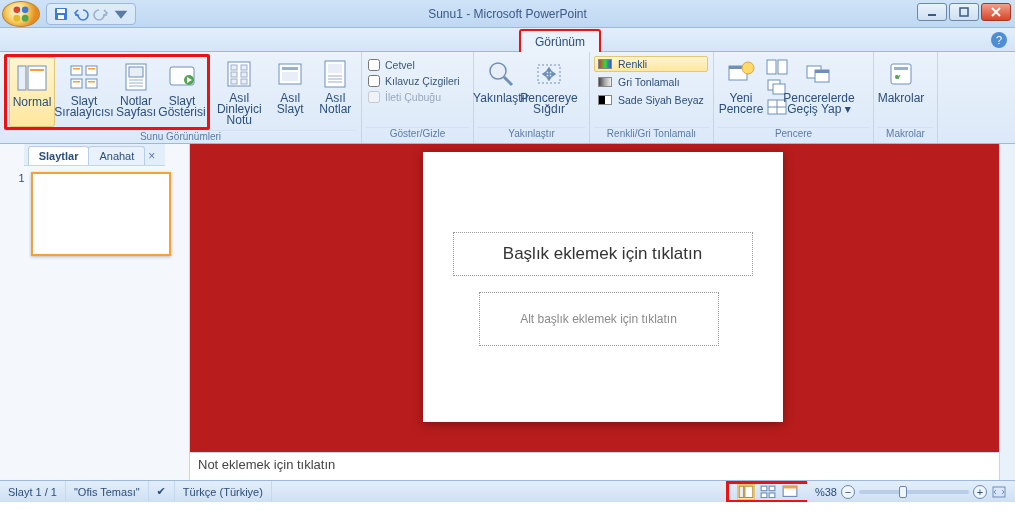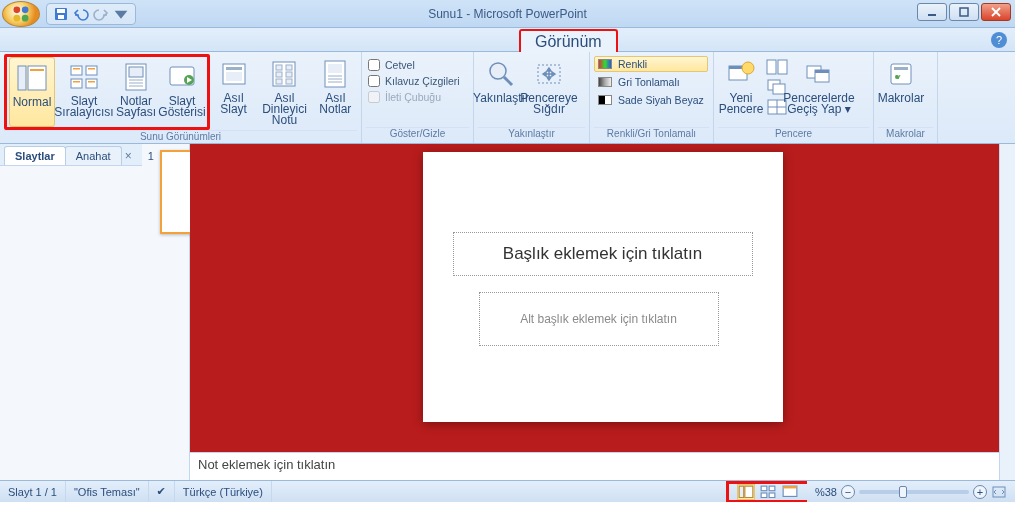--- a/index.html
+++ b/index.html
@@ -12,21 +12,21 @@
   .qat { margin-left:6px; display:flex; align-items:center; gap:4px; background:rgba(255,255,255,.35); border:1px solid #9bb9db; border-radius:4px; padding:1px 6px; height:22px; }
   .qat .ic { width:16px; height:16px; display:flex; align-items:center; justify-content:center; }
   .title-text { position:absolute; left:0; right:0; text-align:center; font-size:12px; color:#3b5a86; pointer-events:none; }
   .winctrls { position:absolute; right:4px; top:3px; display:flex; gap:0; }
   .winctrls .btn { width:30px; height:18px; border:1px solid #6b88ab; border-radius:3px; margin-left:2px; display:flex; align-items:center; justify-content:center; background:linear-gradient(#eaf2fb,#cfe0f3); }
   .winctrls .close { background:linear-gradient(#f1a08b,#d9442a); border-color:#a33a24; color:#fff; }
   .winctrls svg { width:12px; height:12px; }
 
   
   .tabrow { height:24px; background:linear-gradient(#e3eefb,#d4e5f7); border-bottom:1px solid #9bb9db; position:relative; }
-  .active-tab { position:absolute; left:519px; top:1px; height:23px; padding:8px 14px; display:flex; align-items:center; background:#eaf2fb; border:2px solid #e11; border-bottom:none; border-radius:3px 3px 0 0; font-size:16px; color:#2b4e7c; }
+  .active-tab { position:absolute; left:519px; top:1px; height:23px; padding:8px 14px; display:flex; align-items:center; background:#eaf2fb; border:2px solid #e11; border-bottom:none; border-radius:3px 3px 0 0; font-size:12px; color:#2b4e7c; }
   .help-ic { position:absolute; right:8px; top:4px; width:16px; height:16px; border-radius:50%; background:#4f8ed4; color:#fff; font-size:11px; display:flex; align-items:center; justify-content:center; }
 
   
   .ribbon { height:92px; background:linear-gradient(#eaf2fb,#dce9f9); border-bottom:1px solid #9bb9db; display:flex; }
   .group { border-right:1px solid #c3d6ee; display:flex; flex-direction:column; padding:2px 4px 0 4px; }
   .group-body { flex:1; display:flex; align-items:flex-start; gap:2px; }
   .group-label { height:16px; text-align:center; font-size:10px; color:#5c7ba4; border-top:1px solid #d3e1f3; }
   .bigbtn { width:46px; height:70px; display:flex; flex-direction:column; align-items:center; justify-content:flex-start; padding-top:4px; gap:3px; border-radius:3px; cursor:default; }
   .bigbtn .ic { width:32px; height:32px; display:flex; align-items:center; justify-content:center; }
   .bigbtn .lbl { font-size:12px; line-height:11px; text-align:center; color:#2b4e7c; }
@@ -35,21 +35,21 @@
   .chk { display:flex; align-items:center; gap:5px; font-size:10.5px; color:#3a5778; padding:1px 2px; }
   .chk input { width:12px; height:12px; }
   .chk.disabled { color:#9ba9ba; }
   .colorbtn { display:flex; align-items:center; gap:6px; font-size:10.5px; color:#2b4e7c; padding:2px 4px; border-radius:2px; }
   .colorbtn.sel { background:linear-gradient(#fff5d0,#ffe79f); border:1px solid #e3c774; padding:1px 3px; }
   .swatch { width:14px; height:10px; border:1px solid #888; }
   .hlbox { border:3px solid #e11; padding:0 2px; display:flex; border-radius:2px; }
 
   
   .workspace { display:flex; height:336px; background:#fff; }
-  .panel { width:190px; border-right:1px solid #c3d6ee; background:#f4f8fd; display:flex; flex-direction:row; }
+  .panel { width:190px; border-right:1px solid #c3d6ee; background:#f4f8fd; display:flex; flex-direction:column;align-items:center; }
   .paneltabs { height:22px; display:flex; align-items:flex-end; background:#e3eefb; border-bottom:1px solid #c3d6ee; padding-left:4px; gap:0; }
   .ptab { padding:3px 10px; font-size:11px; color:#2b4e7c; border:1px solid #b8cde8; border-bottom:none; border-radius:3px 3px 0 0; background:#e9f1fb; margin-right:-1px; }
   .ptab.active { background:#fff; font-weight:bold; }
   .ptab-close { margin-left:auto; margin-right:6px; font-size:12px; color:#5c7ba4; padding:2px 4px; }
   .thumbs { flex:1; padding:6px; }
   .thumb { display:flex; gap:6px; }
   .thumb .num { font-size:11px; color:#2b4e7c; }
   .thumb .mini { width:140px; height:84px; background:#fff; border:2px solid #f3a13a; box-shadow:0 1px 3px rgba(0,0,0,.25); }
 
   .editor { flex:1; background:#b91c1c; position:relative; display:flex; flex-direction:column; }
@@ -190,45 +190,45 @@
           <span class="ic">
               <svg viewBox="0 0 32 32">
                 <rect x="4" y="6" width="24" height="18" rx="2" fill="#fff" stroke="#6e8fba"></rect>
                 <circle cx="23" cy="19" r="5" fill="#56a356"></circle>
                 <path d="M21 16v6l5-3z" fill="#fff"></path>
               </svg>
             </span>
           <span class="lbl">Slayt Gösterisi</span>
         </div>
       </div>
-      <div class="bigbtn">
-        <span class="ic">
-            <svg viewBox="0 0 32 32">
-              <rect x="5" y="6" width="22" height="20" fill="#fff" stroke="#6e8fba"></rect>
-              <rect x="8" y="9" width="16" height="3" fill="#9bb0c9"></rect>
-              <rect x="8" y="14" width="16" height="9" fill="#e8eef7"></rect>
-            </svg>
-          </span>
-        <span class="lbl">Asıl Slayt</span>
-      </div>
       <div class="bigbtn wide">
         <span class="ic">
             <svg viewBox="0 0 32 32">
               <rect x="5" y="4" width="22" height="24" fill="#fff" stroke="#6e8fba"></rect>
               <g fill="#e8eef7" stroke="#9bb0c9">
                 <rect x="8" y="7" width="6" height="5"></rect>
                 <rect x="18" y="7" width="6" height="5"></rect>
                 <rect x="8" y="14" width="6" height="5"></rect>
                 <rect x="18" y="14" width="6" height="5"></rect>
                 <rect x="8" y="21" width="6" height="5"></rect>
                 <rect x="18" y="21" width="6" height="5"></rect>
               </g>
             </svg>
           </span>
         <span class="lbl">Asıl Dinleyici Notu</span>
+      </div>
+      <div class="bigbtn">
+        <span class="ic">
+            <svg viewBox="0 0 32 32">
+              <rect x="5" y="6" width="22" height="20" fill="#fff" stroke="#6e8fba"></rect>
+              <rect x="8" y="9" width="16" height="3" fill="#9bb0c9"></rect>
+              <rect x="8" y="14" width="16" height="9" fill="#e8eef7"></rect>
+            </svg>
+          </span>
+        <span class="lbl">Asıl Slayt</span>
       </div>
       <div class="bigbtn">
         <span class="ic">
             <svg viewBox="0 0 32 32">
               <rect x="6" y="3" width="20" height="26" fill="#fff" stroke="#6e8fba"></rect>
               <rect x="9" y="6" width="14" height="9" fill="#e8eef7"></rect>
               <g stroke="#9bb0c9">
                 <line x1="9" y1="18" x2="23" y2="18"></line>
                 <line x1="9" y1="21" x2="23" y2="21"></line>
                 <line x1="9" y1="24" x2="23" y2="24"></line>

